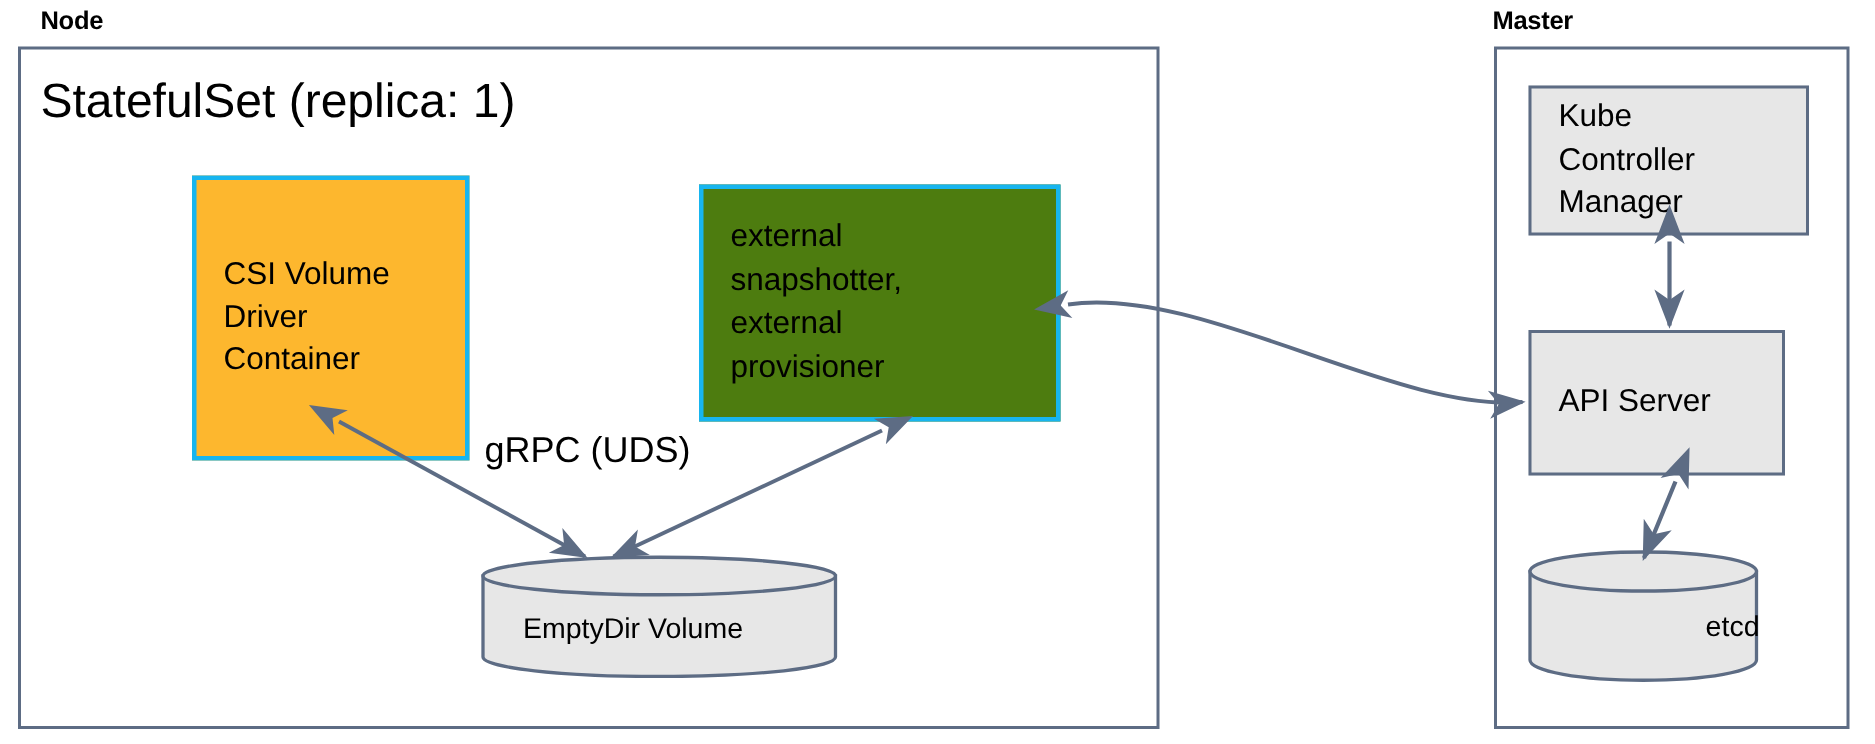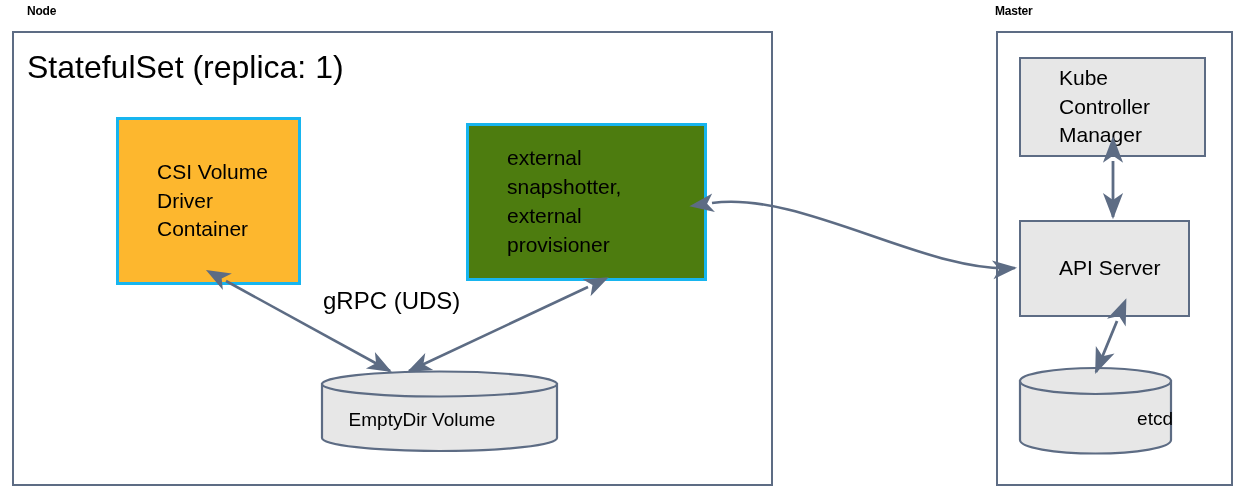--- a/index.html
+++ b/index.html
@@ -11,21 +11,21 @@
     position: relative;
     width: 1250px;
     height: 496px;
     background: #ffffff;
     font-family: "Liberation Sans", sans-serif;
     overflow: hidden;
   }
   .group-label {
     position: absolute;
     font-weight: bold;
-    font-size: 12px;
+    font-size: 17px;
     color: #000000;
     white-space: nowrap;
     letter-spacing: -0.2px;
   }
   .outer-box {
     position: absolute;
     border: 2px solid #5d6c84;
     background: #ffffff;
     box-sizing: border-box;
   }
@@ -41,21 +41,20 @@
     display: flex;
     flex-direction: column;
     justify-content: center;
   }
   .node-box .node-text {
     font-size: 21px;
     line-height: 1.38;
     color: #000000;
     padding-left: 18px;
     white-space: pre-line;
-    margin-left: 20px;
   }
   .box-orange {
     background: #fdb72e;
     border: 3px solid #17b5ef;
   }
   .box-green {
     background: #4d7c0f;
     border: 3px solid #17b5ef;
   }
   .box-gray {
@@ -93,21 +92,21 @@
 <body>
 
 <div id="canvas">
 
   <div class="group-label" style="left:27px; top:4px;">Node</div>
 
   <div class="outer-box" style="left:12px; top:31px; width:761px; height:455px;"></div>
 
   <div class="section-title" style="left:27px; top:49px;">StatefulSet (replica: 1)</div>
 
-  <div class="node-box box-orange" style="left:116px; top:117px; width:185px; height:168px;">
+  <div class="node-box box-orange" style="left:128px; top:117px; width:185px; height:190px;">
     <div class="node-text">CSI Volume
 Driver
 Container</div>
   </div>
 
   <div class="node-box box-green" style="left:466px; top:123px; width:241px; height:158px;">
     <div class="node-text">external
 snapshotter,
 external
 provisioner</div>

